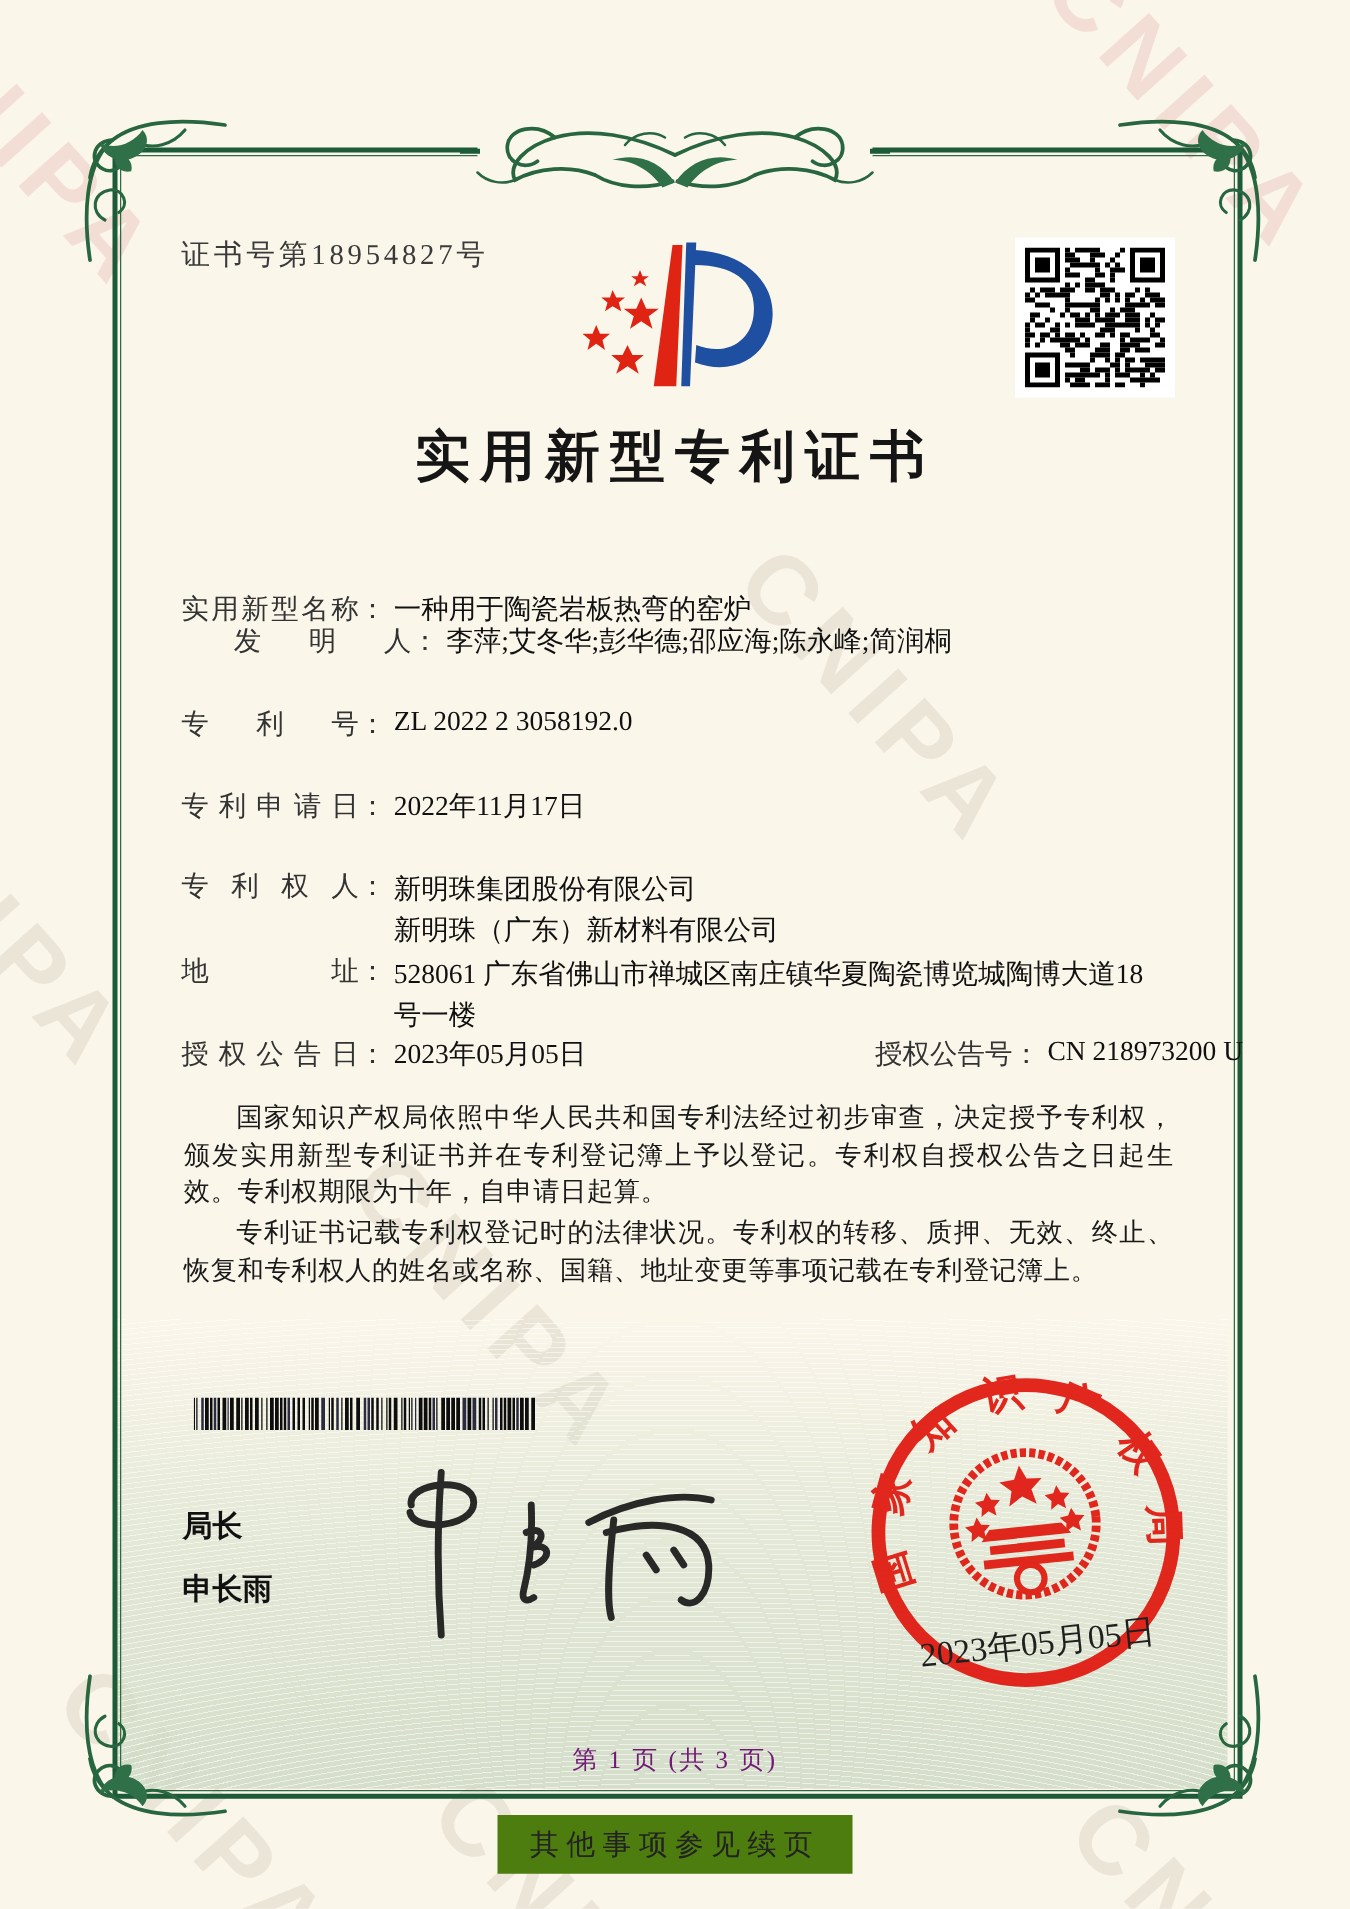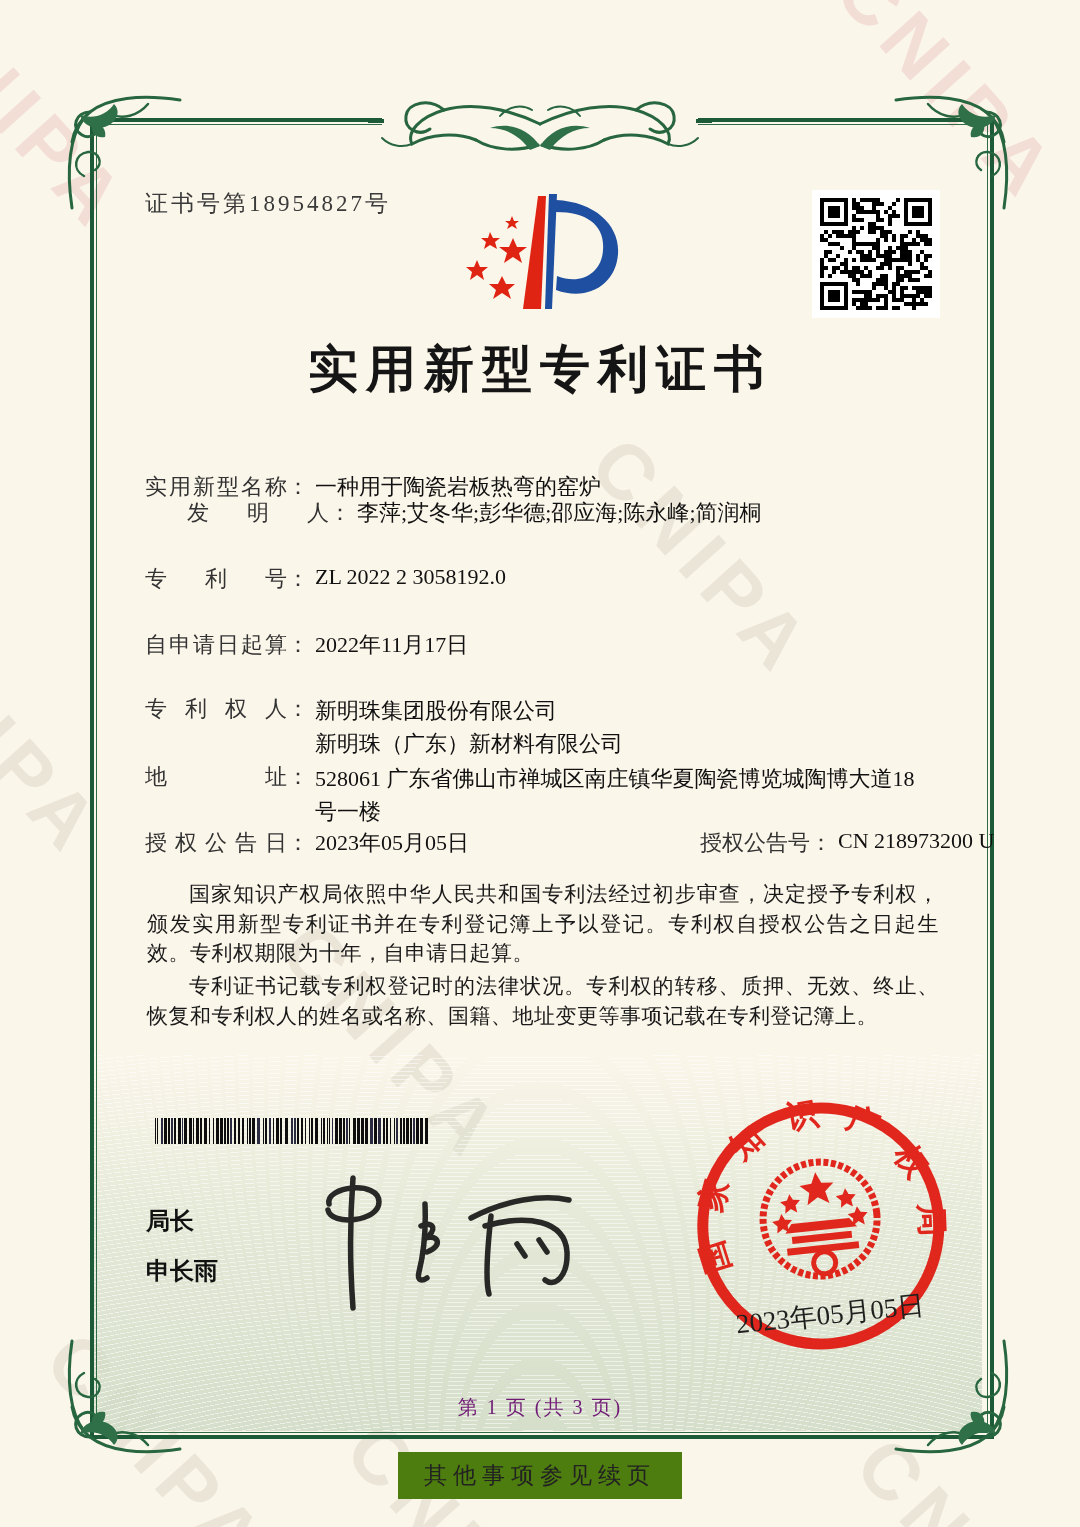--- a/index.html
+++ b/index.html
@@ -20,21 +20,21 @@
      background:
        repeating-radial-gradient(1400px 500px at 50% 150%,
           rgba(255,255,255,0) 0 9px, rgba(255,255,255,.55) 9px 11px),
        linear-gradient(to bottom, rgba(222,231,213,0) 0%,
           rgba(213,224,202,.55) 40%, rgba(206,218,196,.85) 100%);}
   .content{position:absolute;inset:0;}
   .certno{position:absolute;left:145px;top:188px;font-size:23px;letter-spacing:3px;color:#3a3a3a;}
   .logo{position:absolute;left:450px;top:186px;}
   .qr{position:absolute;left:812px;top:190px;background:#ffffff;padding:8px;line-height:0;}
   .title{position:absolute;left:0;top:336px;width:1080px;text-align:center;
-         font-size:50px;font-weight:bold;letter-spacing:8px;color:#151515;}
+         font-size:44px;font-weight:bold;letter-spacing:8px;color:#151515;}
   
   .frow{position:absolute;left:145px;font-size:22px;color:#1c1c1c;white-space:nowrap;}
   .flabel{display:inline-block;width:142px;text-align:justify;text-align-last:justify;
           vertical-align:top;color:#333;}
   .fcolon{display:inline-block;vertical-align:top;color:#333;margin-right:6px;}
   .fval{display:inline-block;vertical-align:top;color:#111;}
   .fval.multi{white-space:normal;width:620px;line-height:33px;}
   .grow2{position:absolute;left:555px;top:0;}
   .para{position:absolute;left:147px;width:792px;font-size:21px;line-height:29.5px;
         color:#1a1a1a;text-indent:2em;text-align:justify;letter-spacing:.5px;}
@@ -485,21 +485,21 @@
     <div class="frow" style="top:432px;margin-top:40px;">
       <span class="flabel">实用新型名称</span><span class="fcolon">：</span><span class="fval">一种用于陶瓷岩板热弯的窑炉</span>
     </div>
     <div class="frow" style="top:498px;margin-left:42px;">
       <span class="flabel">发明人</span><span class="fcolon">：</span><span class="fval">李萍;艾冬华;彭华德;邵应海;陈永峰;简润桐</span>
     </div>
     <div class="frow" style="top:564px;">
       <span class="flabel">专利号</span><span class="fcolon">：</span><span class="fval">ZL 2022 2 3058192.0</span>
     </div>
     <div class="frow" style="top:630px;">
-      <span class="flabel">自申请日起算</span><span class="fcolon">：</span><span class="fval">2022年11月17日</span>
+      <span class="flabel">专利申请日</span><span class="fcolon">：</span><span class="fval">2022年11月17日</span>
     </div>
     <div class="frow" style="top:694px;">
       <span class="flabel">专利权人</span><span class="fcolon">：</span><span class="fval multi"><span>新明珠集团股份有限公司</span><br><span>新明珠（广东）新材料有限公司</span></span>
     </div>
     <div class="frow" style="top:762px;">
       <span class="flabel">地址</span><span class="fcolon">：</span><span class="fval multi" style="width:600px;">528061 广东省佛山市禅城区南庄镇华夏陶瓷博览城陶博大道18号一楼</span>
     </div>
     <div class="frow" style="top:828px;">
       <span class="flabel">授权公告日</span><span class="fcolon">：</span><span class="fval">2023年05月05日</span>
       <span class="grow2">

